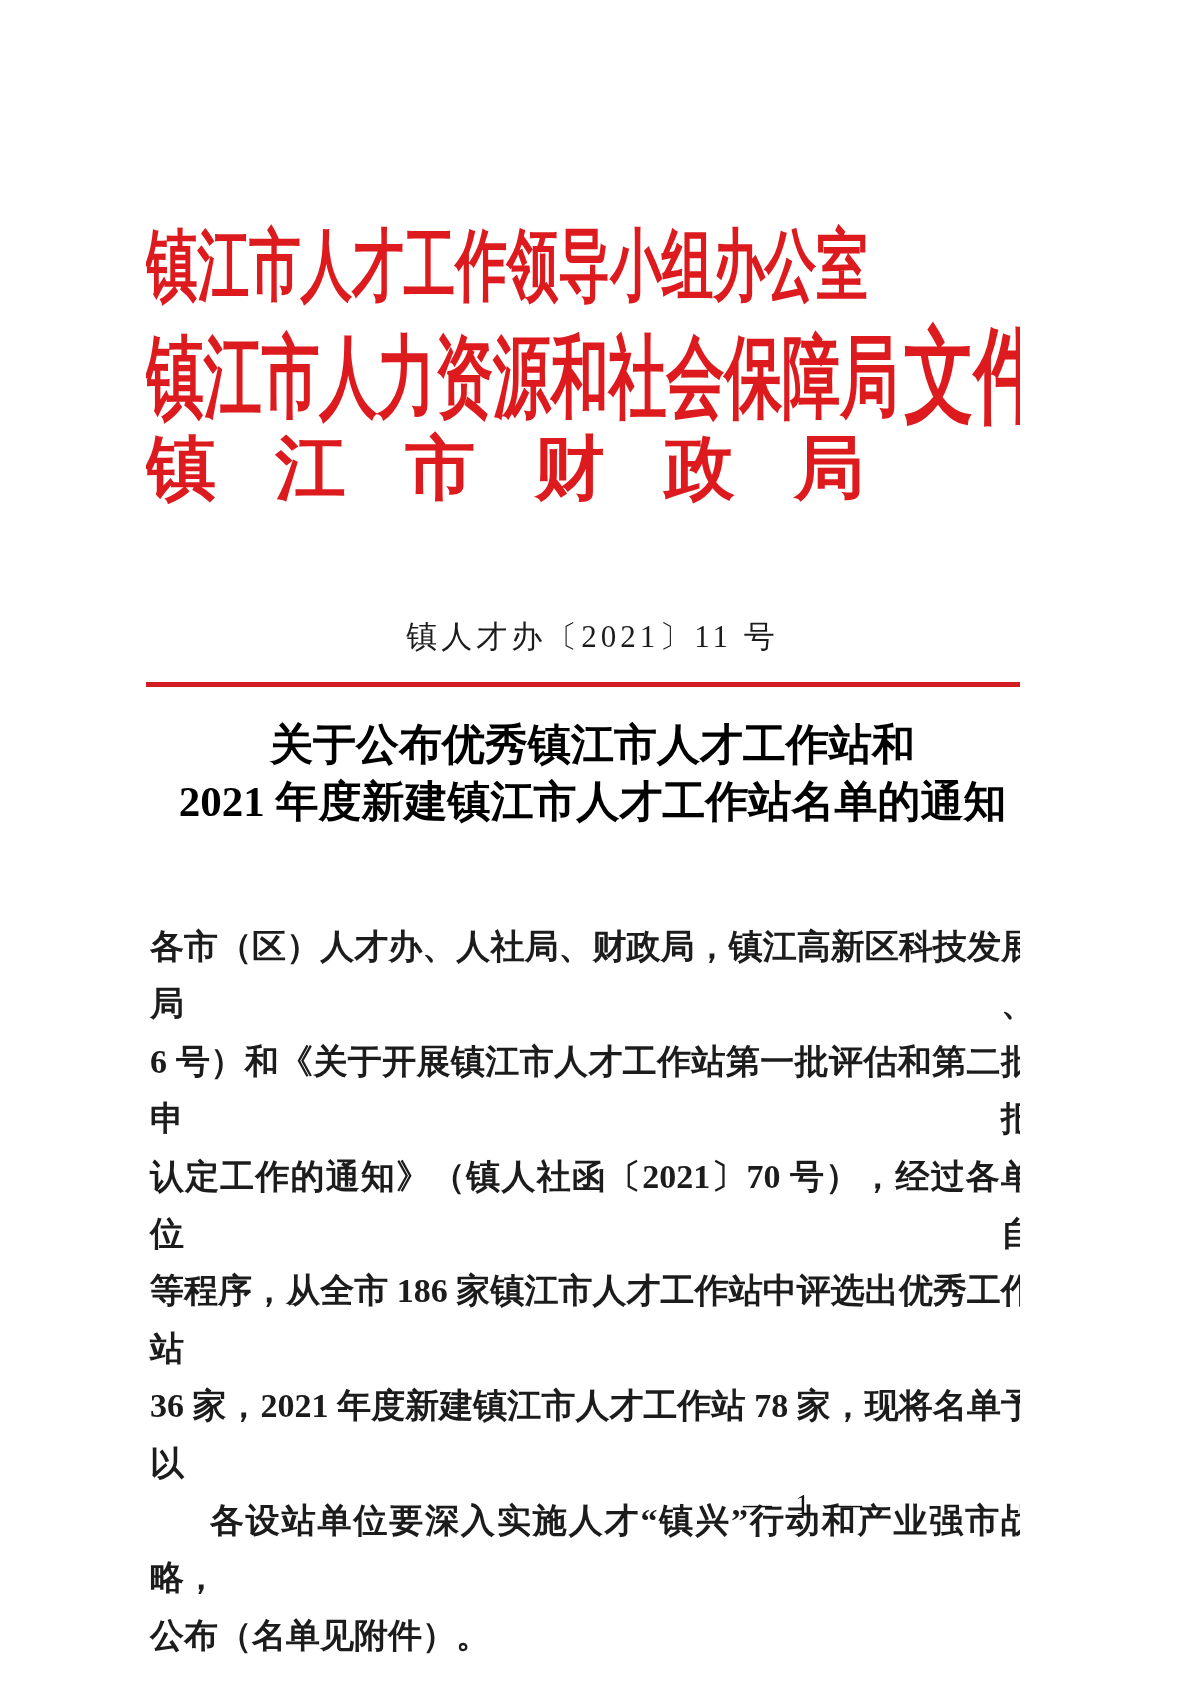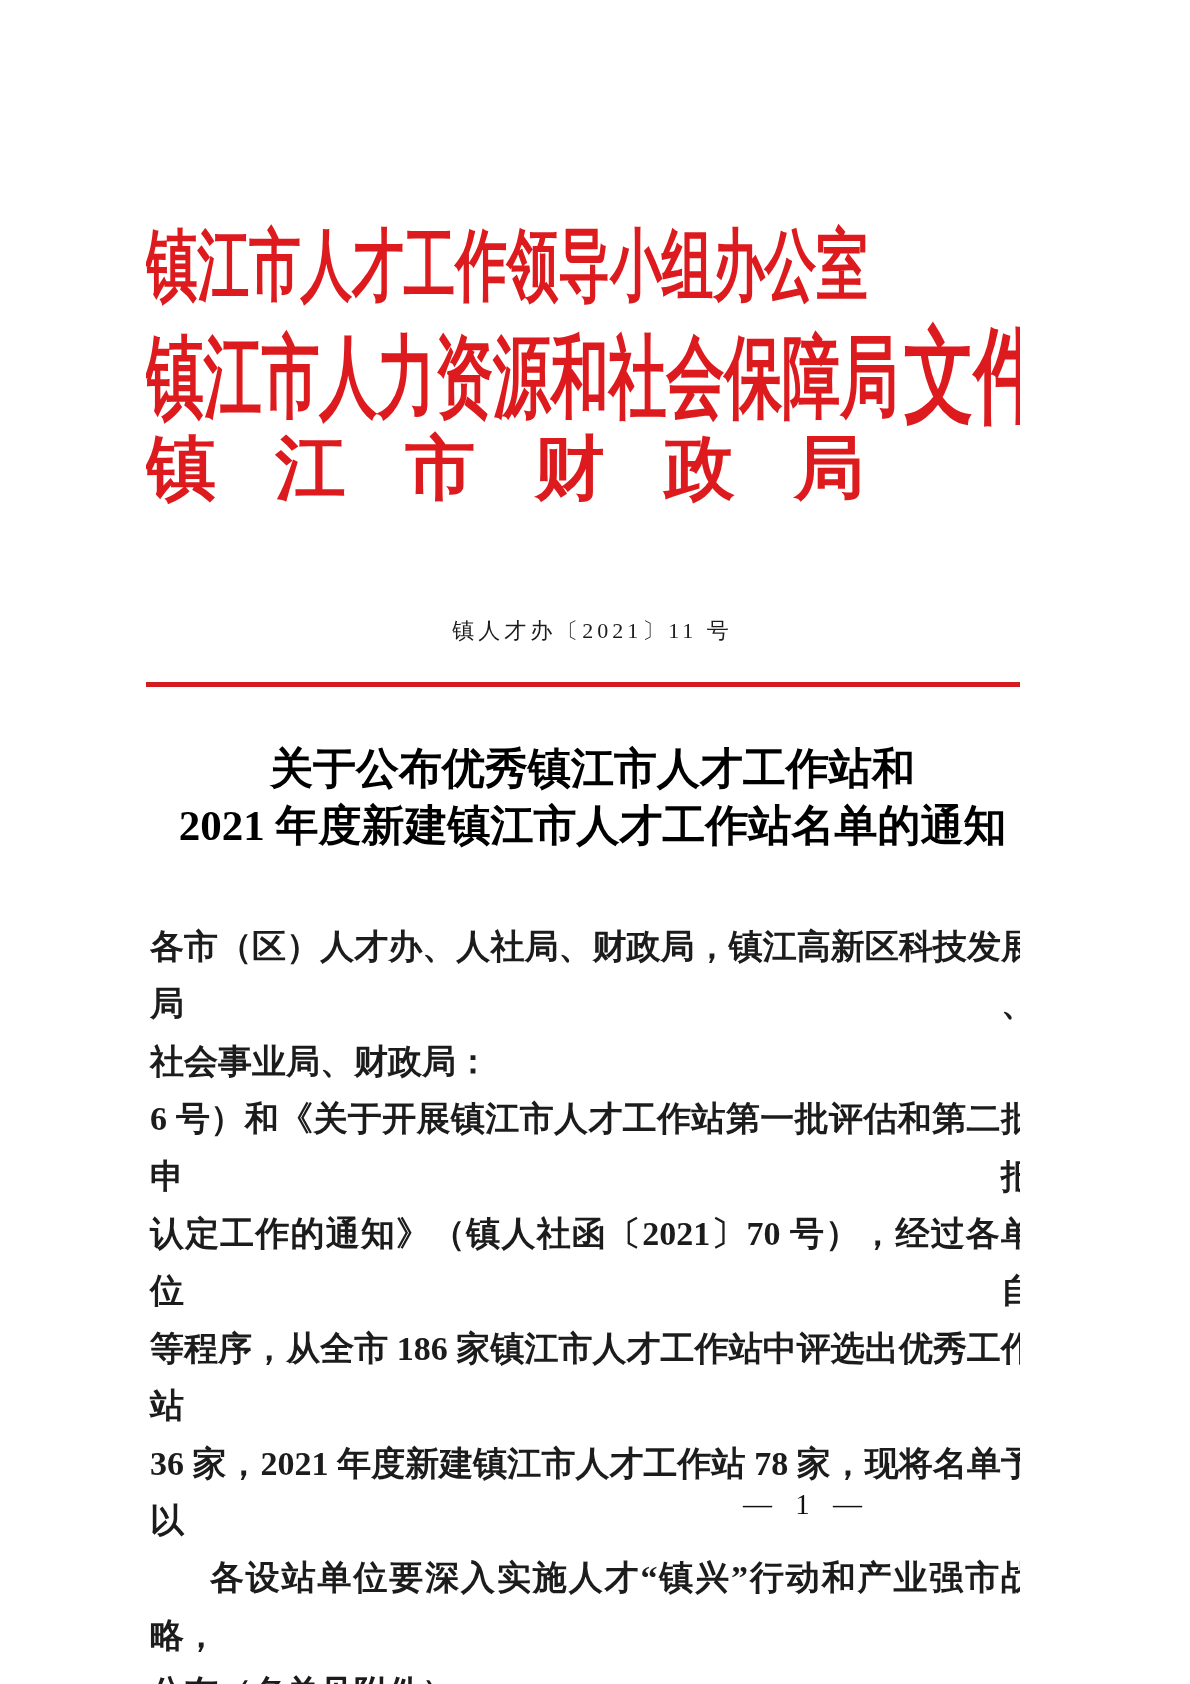--- a/index.html
+++ b/index.html
@@ -30,41 +30,41 @@
     fill: #dd1b1e;
   }
 
   
   .doc-number {
     position: absolute;
     left: 150px;
     width: 885px;
     top: 616px;
     text-align: center;
-    font-size: 22px;
+    font-size: 31px;
     letter-spacing: 4px;
     color: #1c1c1c;
   }
 
   
   .red-rule {
     position: absolute;
     left: 146px;
     top: 682px;
     width: 897px;
     height: 5px;
     background: #d31b22;
   }
 
   
   .doc-title {
     position: absolute;
     left: 110px;
     width: 965px;
-    top: 740px;
+    top: 716px;
     margin: 0;
     text-align: center;
     font-size: 43px;
     line-height: 57px;
     font-weight: bold;
     color: #000000;
   }
 
   
   .body-text {
@@ -116,21 +116,20 @@
 
   <div class="red-rule"></div>
 
   <h1 class="doc-title">
     <span>关于公布优秀镇江市人才工作站和</span><br>
     <span>2021 年度新建镇江市人才工作站名单的通知</span>
   </h1>
 
   <div class="body-text">
       <div class="body-line">各市（区）人才办、人社局、财政局，镇江高新区科技发展局、</div>
-      <div class="body-line nofill">社会事业局、财政局：</div>
       <div class="body-line">6 号）和《关于开展镇江市人才工作站第一批评估和第二批申报</div>
       <div class="body-line">认定工作的通知》（镇人社函〔2021〕70 号），经过各单位自</div>
       <div class="body-line">等程序，从全市 186 家镇江市人才工作站中评选出优秀工作站</div>
       <div class="body-line">36 家，2021 年度新建镇江市人才工作站 78 家，现将名单予以</div>
       <div class="body-line indent nofill">各设站单位要深入实施人才“镇兴”行动和产业强市战略，</div>
       <div class="body-line nofill">公布（名单见附件）。</div>
     </div>
 
   <div class="page-number">— 1 —</div>
 

